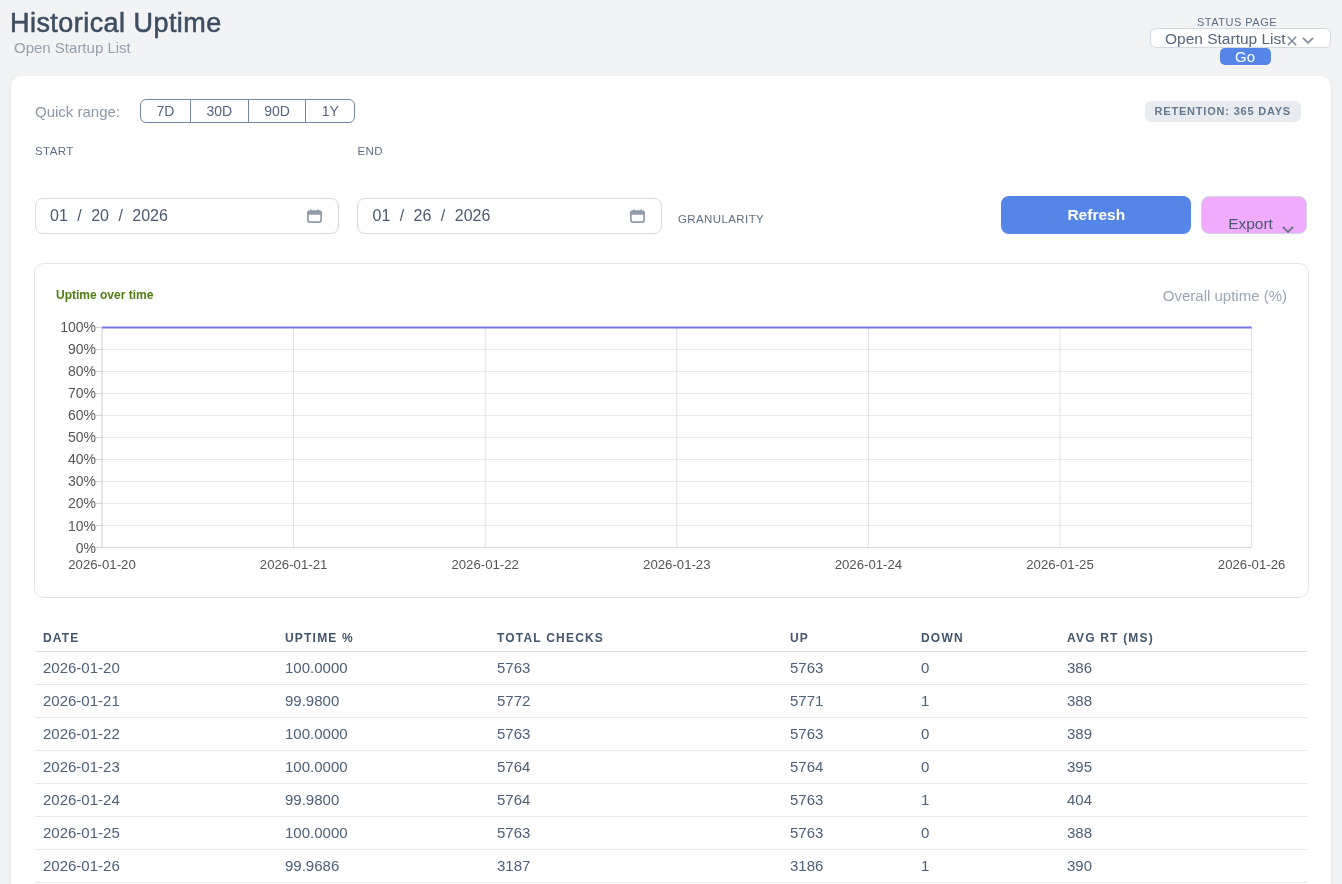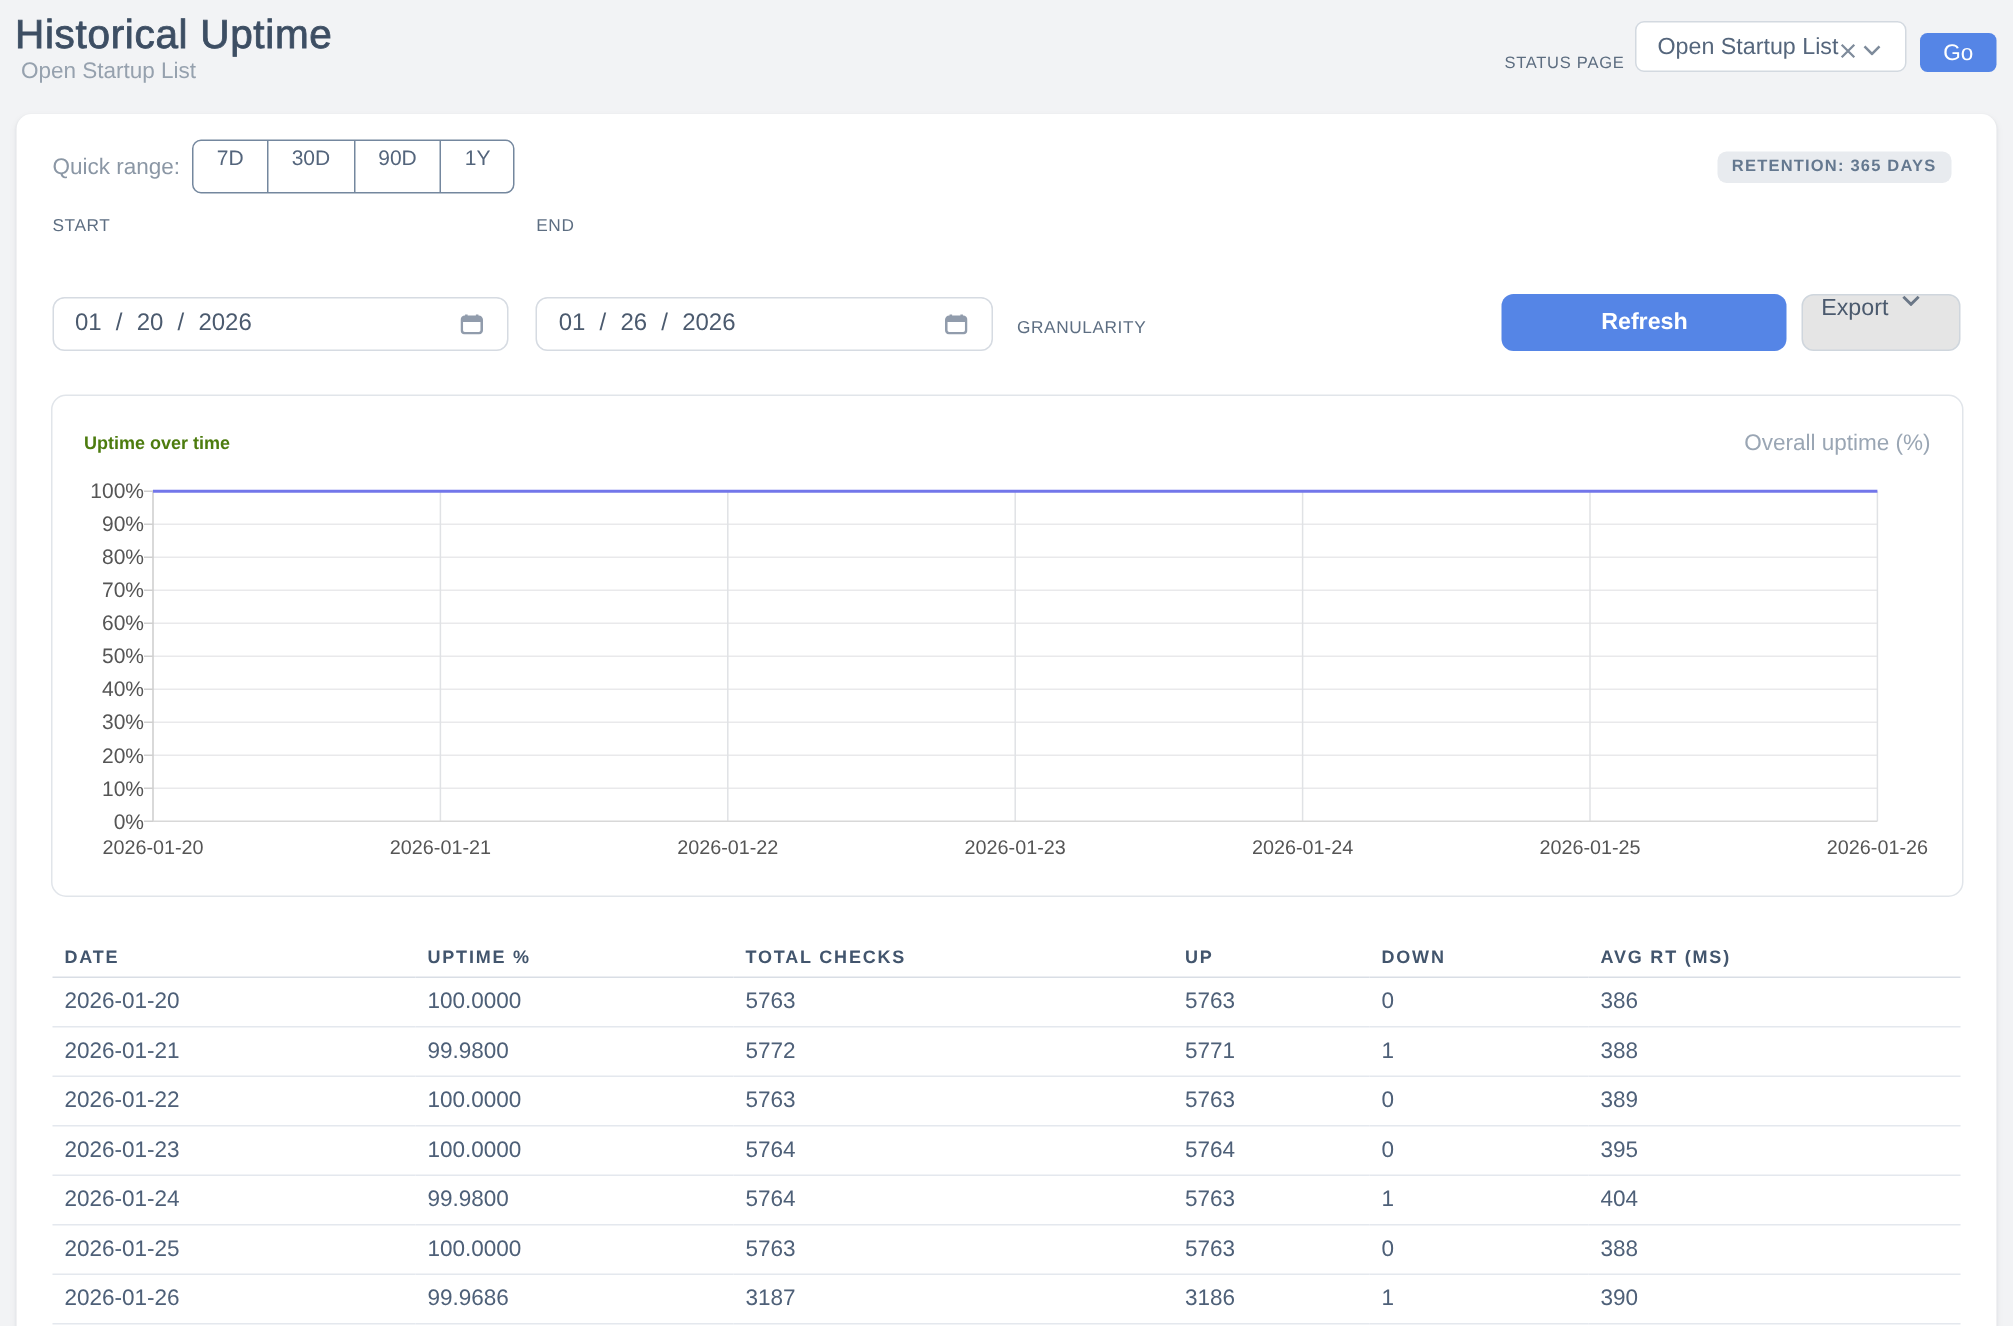--- a/index.html
+++ b/index.html
@@ -1,44 +1,44 @@
 <!DOCTYPE html>
 <html><head>
 <meta charset="utf-8">
 <style>
 *{box-sizing:border-box;margin:0;padding:0;}
 html,body{width:1342px;height:884px;background:#f2f3f5;font-family:"Liberation Sans",sans-serif;overflow:hidden;}
 .page{padding:0 11px;}
 .topbar{display:flex;justify-content:space-between;align-items:flex-start;padding-top:10px;height:76px;}
 h1{font-size:27px;font-weight:400;-webkit-text-stroke:0.55px #3d4e63;color:#3d4e63;line-height:27px;letter-spacing:0.45px;margin-left:-1px;}
 .sub{font-size:15px;line-height:16px;color:#96a1ae;margin-top:3px;margin-left:3px;}
-.hdr-right{display:flex;align-items:flex-end;margin-top:6px;height:32px;}
+.hdr-right{display:flex;align-items:center;margin-top:6px;height:32px;flex-direction:column;}
 .sp-label{font-size:11px;letter-spacing:.5px;color:#5d6d80;margin-right:7px;}
 .fake-select{width:181px;height:34px;border:1px solid #d3d9e0;border-radius:6px;background:#fff;display:flex;align-items:center;padding:0 16px 0 14px;white-space:nowrap;}
 .fake-select .txt{font-size:15.5px;color:#55667c;position:relative;top:1px;}
 .xicon{margin-left:1px;position:relative;top:3px;}
 .chev{margin-left:auto;position:relative;top:2.5px;}
 .go{width:51px;height:26px;margin-left:9px;border-radius:5px;background:#5585e6;color:#fff;font-size:15px;display:flex;align-items:center;justify-content:center;}
 .card{background:#fff;border-radius:10px;box-shadow:0 1px 2px rgba(31,41,55,.07),0 2px 6px rgba(31,41,55,.05);padding:23px 24px 24px 24px;}
 
 .qrow{display:flex;align-items:center;height:24px;}
 .qlabel{font-size:15px;color:#8b97a5;}
-.seg{display:flex;margin-left:8px;border:1px solid #74879e;border-radius:6px;overflow:hidden;height:36px;}
+.seg{display:flex;margin-left:20px;border:1px solid #74879e;border-radius:6px;overflow:hidden;height:24px;}
 .seg div{padding:0 15.5px;font-size:14px;color:#54657c;line-height:22px;border-left:1px solid #74879e;}
 .seg div:first-child{border-left:none;}
 .badge{margin-left:auto;margin-right:6px;background:#e8ebef;border-radius:6px;height:21px;line-height:21px;padding:0 10px;font-size:11px;font-weight:700;letter-spacing:.8px;color:#64788f;}
 
 .controls{display:flex;margin-top:21px;align-items:flex-end;}
 .field{display:flex;flex-direction:column;gap:32px;}
 .flabel{font-size:11.5px;line-height:14px;letter-spacing:.4px;color:#5d6e82;margin-bottom:8px;}
 .box{height:36px;border:1px solid #d6dbe2;border-radius:8px;background:#fff;display:flex;align-items:center;padding:0 16px 0 14px;font-size:16px;color:#4b5a6e;}
 .box .grow{flex:1;}
 .datetxt{word-spacing:5px;}
 .btn-refresh{width:190px;height:38px;border-radius:8px;background:#5585e6;color:#fff;font-size:15.5px;display:flex;align-items:center;justify-content:center;}
-.btn-export{width:106px;height:38px;border-radius:8px;background:#e5e5e5;border:1px solid #cfd6dd;color:#4b5a6e;font-size:15.5px;display:flex;align-items:flex-start;padding-left:12px;}
+.btn-export{width:106px;height:38px;border-radius:8px;background:#f0abfc;border:1px solid #cfd6dd;color:#4b5a6e;font-size:15.5px;display:flex;align-items:flex-end;padding-left:26px;}
 .btn-export svg{margin-left:9px;}
 
 .chart-card{position:relative;margin-top:29px;margin-left:-1px;margin-right:-2px;height:335px;border:1px solid #e1e5ea;border-radius:10px;}
 .ct{position:absolute;left:21px;top:24px;font-size:12px;line-height:15px;font-weight:700;color:#4d7c0f;}
 .ct2{position:absolute;right:21px;top:24px;font-size:15px;line-height:15px;color:#9aa6b4;}
 
 table{margin-top:27px;width:100%;border-collapse:collapse;table-layout:fixed;}
 th{height:26px;font-size:12px;font-weight:700;letter-spacing:1.2px;color:#42556d;text-align:left;padding:0 0 0 8px;border-bottom:1px solid #d9dee5;vertical-align:middle;}
 td{height:33px;font-size:15px;color:#4e6078;padding:0 0 0 8px;border-bottom:1px solid #e4e8ee;vertical-align:middle;}
 </style>

